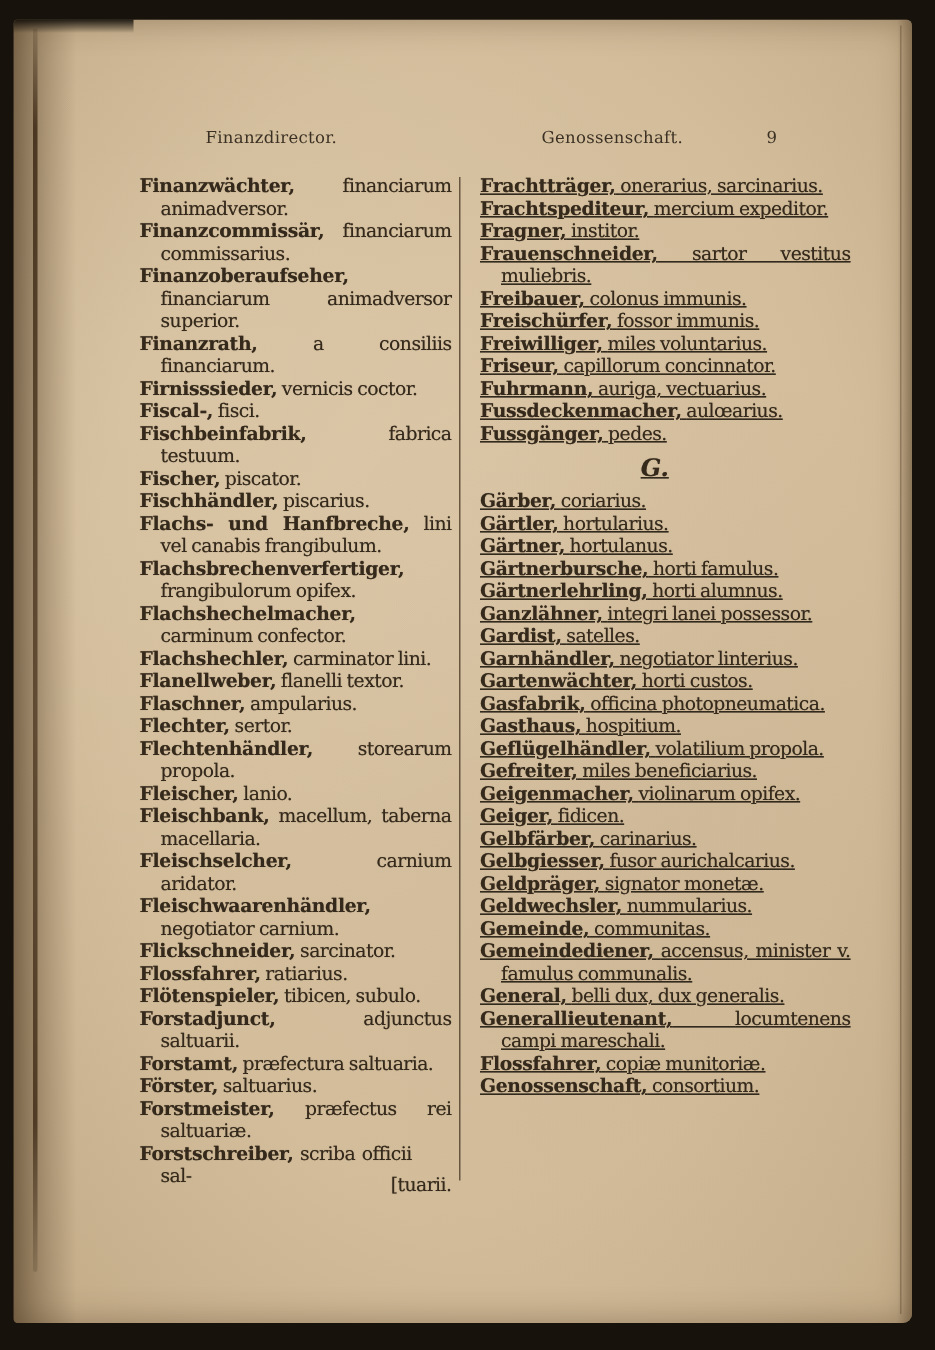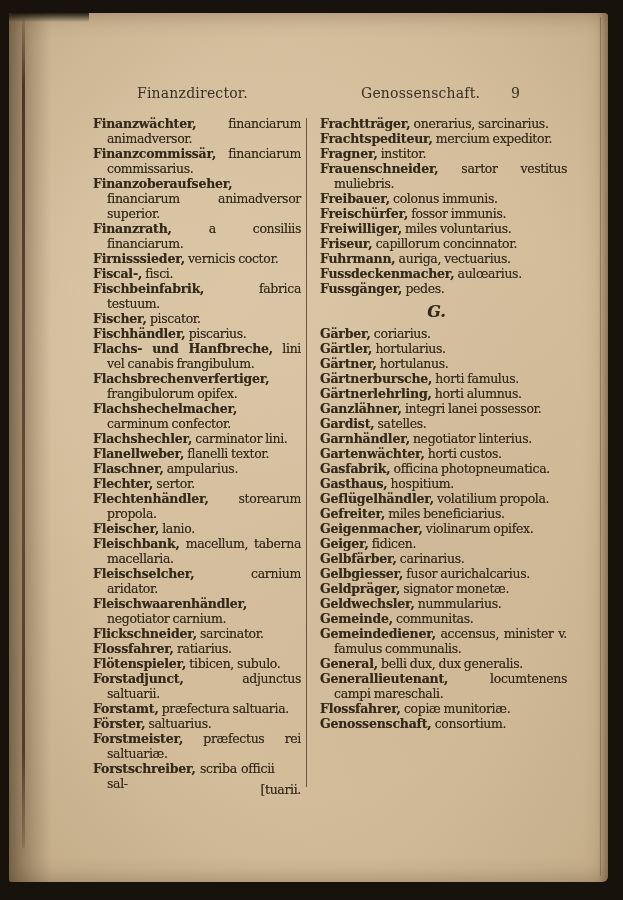--- a/index.html
+++ b/index.html
@@ -54,37 +54,37 @@
     background:linear-gradient(to bottom, rgba(10,8,4,.85), rgba(10,8,4,0));
     border-radius:3px 0 0 0;
     pointer-events:none;
   }
   .content{
     position:absolute; left:76px; top:72px; width:492px;
     color:#332a1e;
   }
   .running-head{
     position:relative; height:20px;
-    font-size:14px; letter-spacing:.2px; color:#3a3023;
+    font-size:11px; letter-spacing:.2px; color:#3a3023;
   }
   .running-head .hl{ position:absolute; left:52px; }
   .running-head .hr{ position:absolute; left:276px; }
   .running-head .pn{ position:absolute; left:426px; }
   .columns{
     display:flex; margin-top:11px;
     text-rendering:optimizeLegibility;
   }
   .col-left{
     width:221px; padding-left:8px; padding-right:5px; box-sizing:border-box;
   }
   .divider{
     width:1px; background:rgba(58,44,28,.72); margin-top:2px; margin-bottom:10px;
   }
   .col-right{
-    width:262px; padding-left:13px; padding-right:2px; box-sizing:border-box;
+    width:262px; padding-left:13px; padding-right:2px; box-sizing:border-box;text-decoration:underline;
   }
   .entry{
     font-size:12.5px; line-height:15px;
     text-align:justify;
     text-indent:-14px; padding-left:14px;
     letter-spacing:-0.35px; word-spacing:-0.5px;
     color:#34291b;
     text-shadow:0 0 .5px rgba(52,41,27,.55);
   }
   .entry .term{ font-weight:bold; letter-spacing:-0.2px; }

